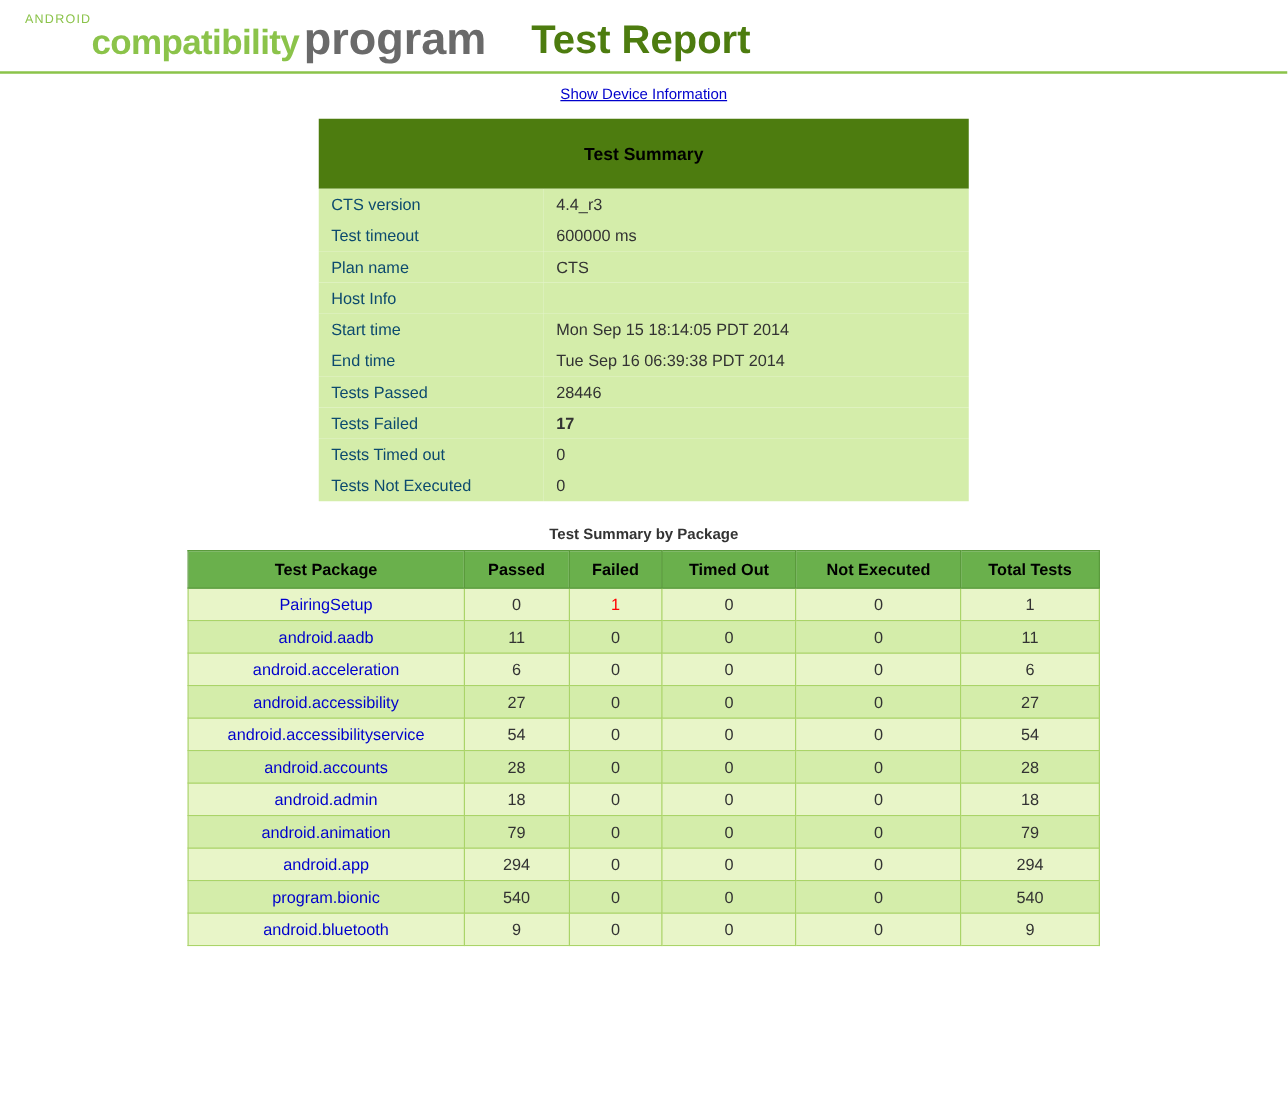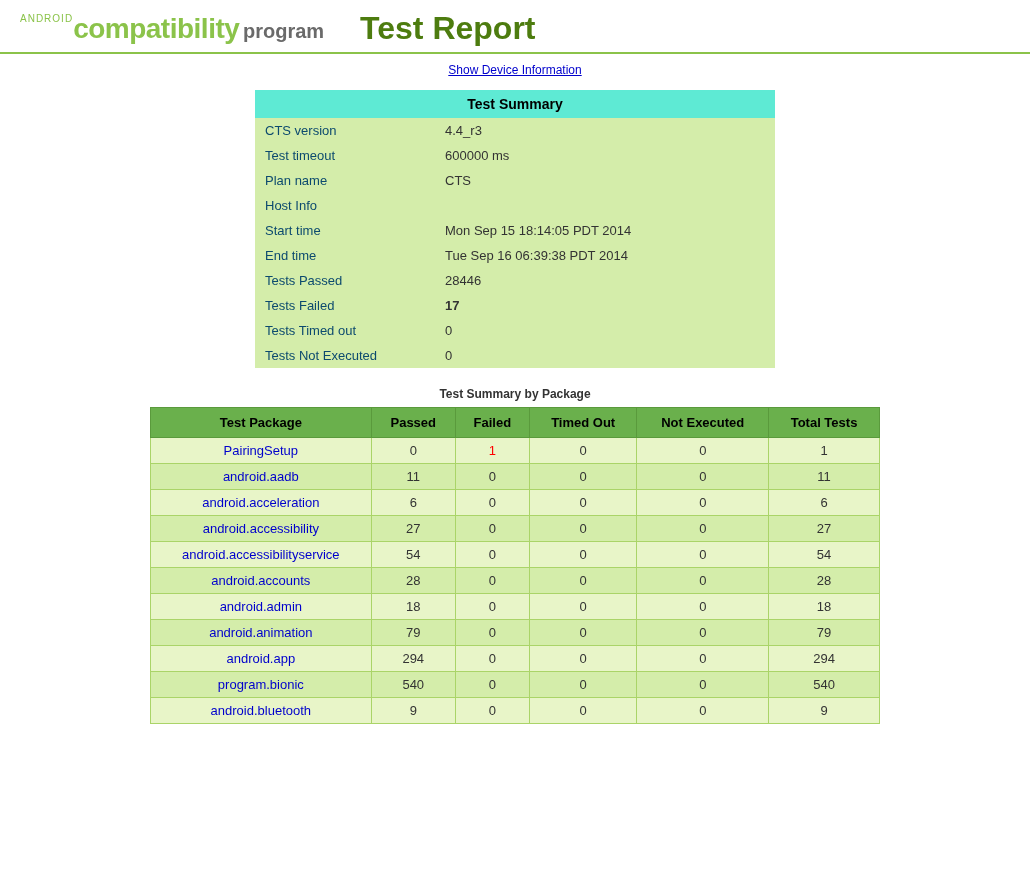--- a/index.html
+++ b/index.html
@@ -3,31 +3,31 @@
   <meta charset="utf-8">
   <style>
     * { margin: 0; padding: 0; box-sizing: border-box; }
     body { font-family: Arial, sans-serif; font-size: 13px; background: #fff; color: #333; }
 
     
     .header { display: flex; align-items: center; padding: 10px 20px 5px 20px; border-bottom: 2px solid #8bc34a; }
     .logo-area { display: flex; flex-direction: row; }
     .logo-android { font-size: 10px; color: #8bc34a; letter-spacing: 1px; text-transform: uppercase; }
     .logo-compat { font-size: 28px; color: #8bc34a; font-weight: bold; letter-spacing: -0.5px; }
-    .logo-program { font-size: 20px; color: #6a6a6a; font-weight: bold; }
+    .logo-program { font-size: 36px; color: #6a6a6a; font-weight: bold; }
     .page-title { font-size: 32px; font-weight: bold; color: #4d7c0f; margin-left: 36px; }
 
     
     .device-info-link { text-align: center; padding: 8px; }
     .device-info-link a { color: #0000cc; font-size: 12px; }
 
     
     .summary-wrapper { display: flex; justify-content: center; margin: 5px auto; }
     .summary-table { width: 520px; border-collapse: collapse; }
-    .summary-table .header-row td { background: #5eead4; color: #000; font-weight: bold; font-size: 14px; text-align: center; padding: 6px; margin-left: 12px; }
+    .summary-table .header-row td { background: #4d7c0f; color: #000; font-weight: bold; font-size: 14px; text-align: center; padding: 20px; margin-left: 12px; }
     .summary-table .data-row td { background: #d4edaa; padding: 5px 10px; }
     .summary-table .data-row td:first-child { color: #0c4a6e; width: 180px; }
     .summary-table .data-row td:last-child { color: #333; }
     .failed-value { color: red; font-weight: bold; }
 
     
     .section-title { text-align: center; font-size: 12px; font-weight: bold; color: #333; padding: 14px 0 6px 0; }
 
     
     .pkg-wrapper { display: flex; justify-content: center; }

